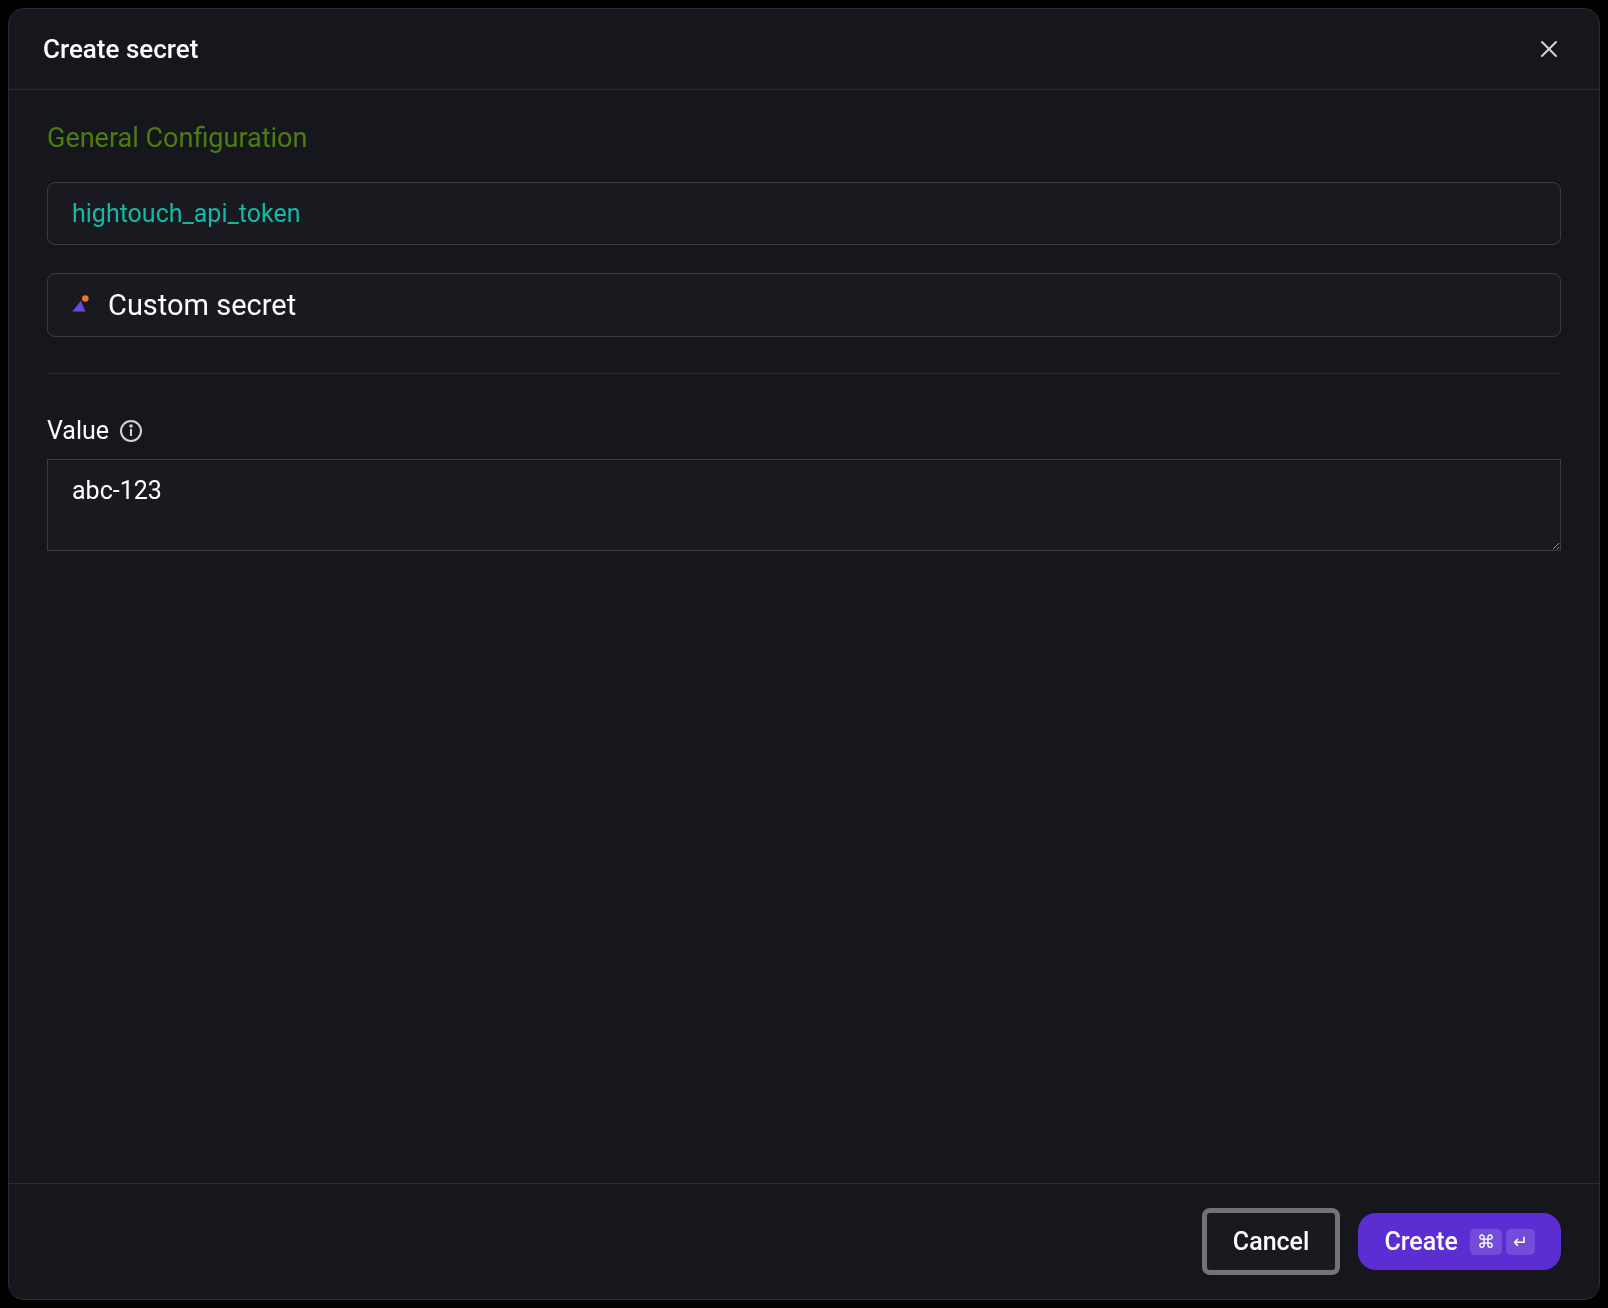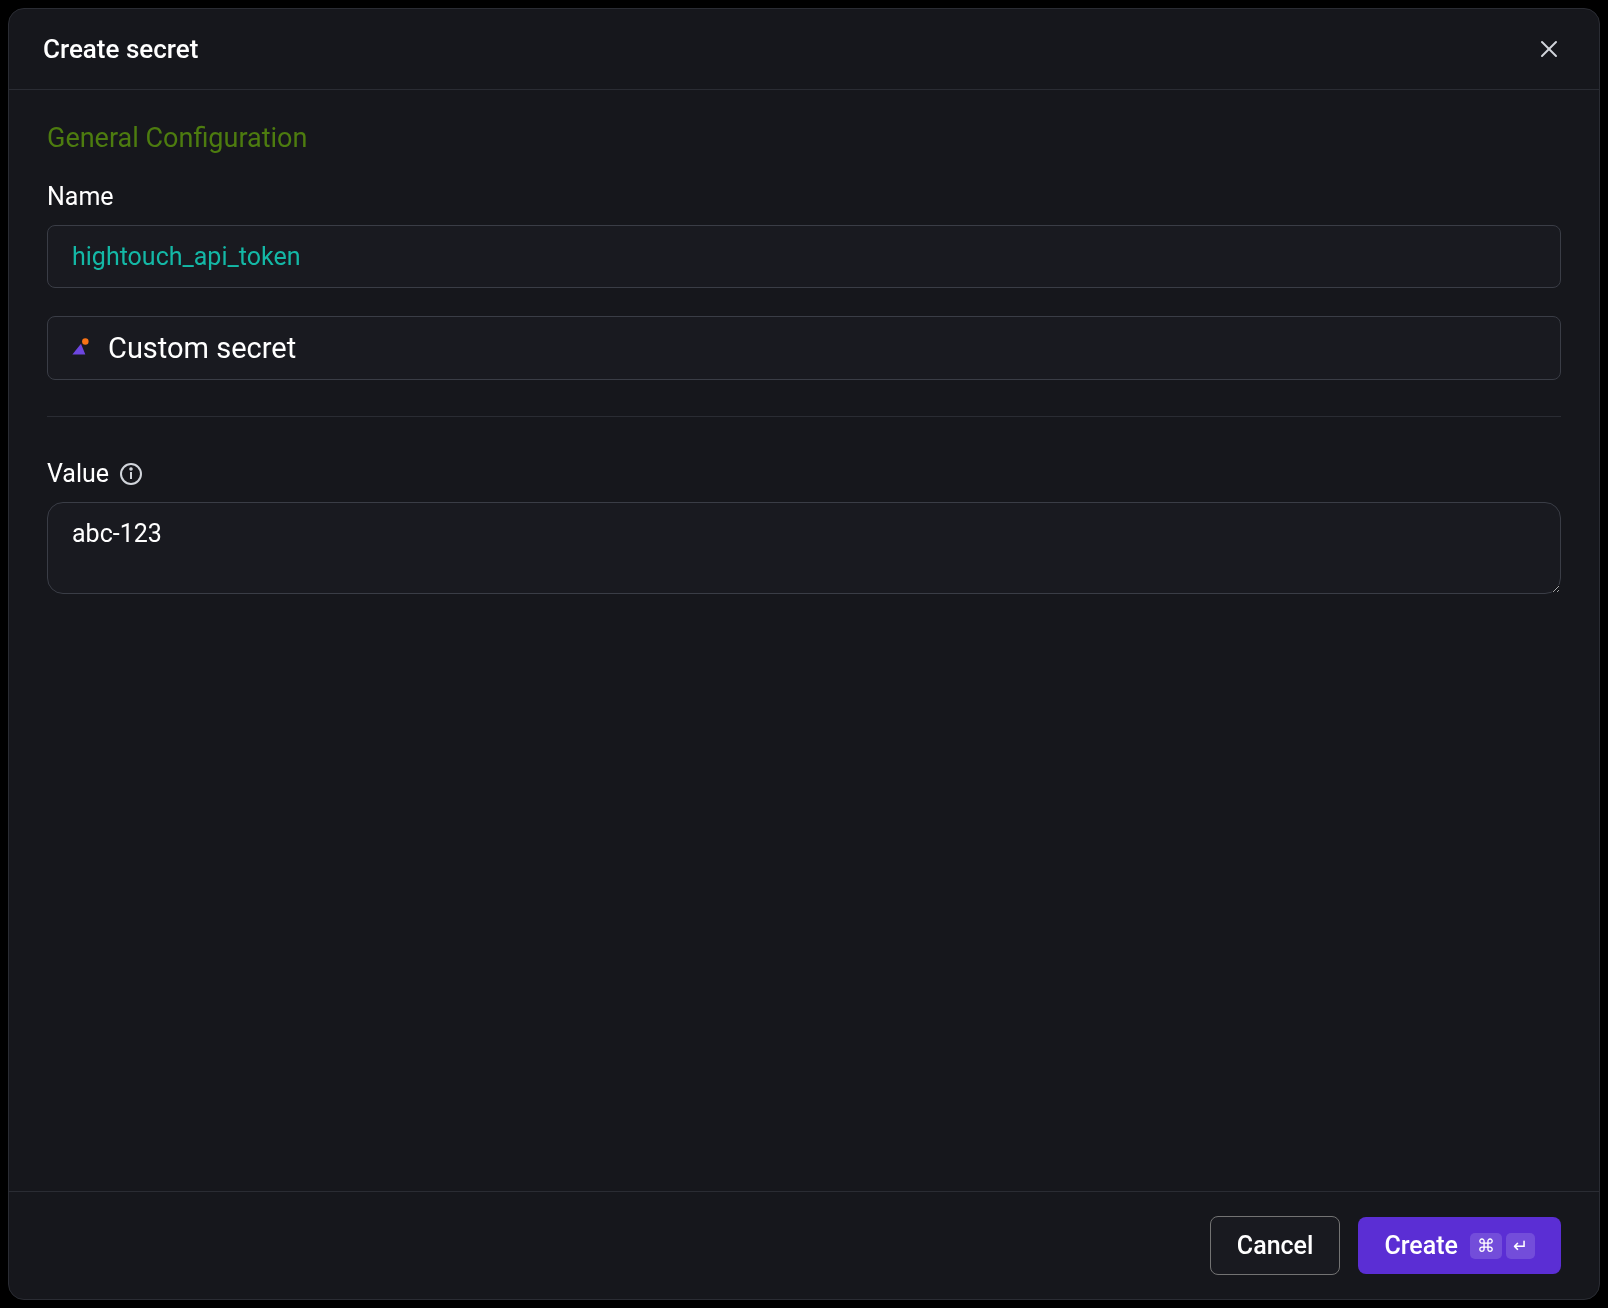--- a/index.html
+++ b/index.html
@@ -133,21 +133,21 @@
       display: inline-flex;
       align-items: center;
       justify-content: center;
       flex-shrink: 0;
     }
     
     .form-textarea {
       width: 100%;
       background: #191a20;
       border: 1px solid #3a3d46;
-      border-radius: 16px;
+      border-radius: 0;
       padding: 16px 24px;
       color: #ffffff;
       font-size: 25px;
       font-family: inherit;
       outline: none;
       resize: vertical;
       min-height: 90px;
     }
     
     .divider {
@@ -173,27 +173,28 @@
       padding: 14px 26px;
       display: inline-flex;
       align-items: center;
       gap: 12px;
       border: none;
       font-family: inherit;
     }
     
     .btn-secondary {
       background: #191a20;
-      border: 1px solid #737373;
+      border: 5px solid #737373;
       color: #ffffff;
     }
     
     .btn-primary {
       background: #5b2ed4;
       color: #ffffff;
+      border-radius: 18px;
     }
     
     .kbd-group {
       display: inline-flex;
       gap: 4px;
     }
     
     .kbd {
       display: inline-flex;
       align-items: center;
@@ -219,21 +220,20 @@
         <line x1="19" y1="5" x2="5" y2="19"></line>
       </svg>
     </button>
   </div>
 
   <div class="dialog-body">
 
     <div class="section-title">General Configuration</div>
 
     <div class="form-group">
-      <div class="form-label">Name</div>
       <input type="text" class="form-input" value="hightouch_api_token" style="">
     </div>
 
     <div class="form-group">
       <div class="form-select">
         <span class="select-icon">
           <svg viewBox="0 0 24 24" width="26" height="26">
             <circle cx="16" cy="6" r="3" fill="#f97316"></circle>
             <path d="M 4 18 L 12 8 L 16 18 Z" fill="#6d46e0"></path>
           </svg>

